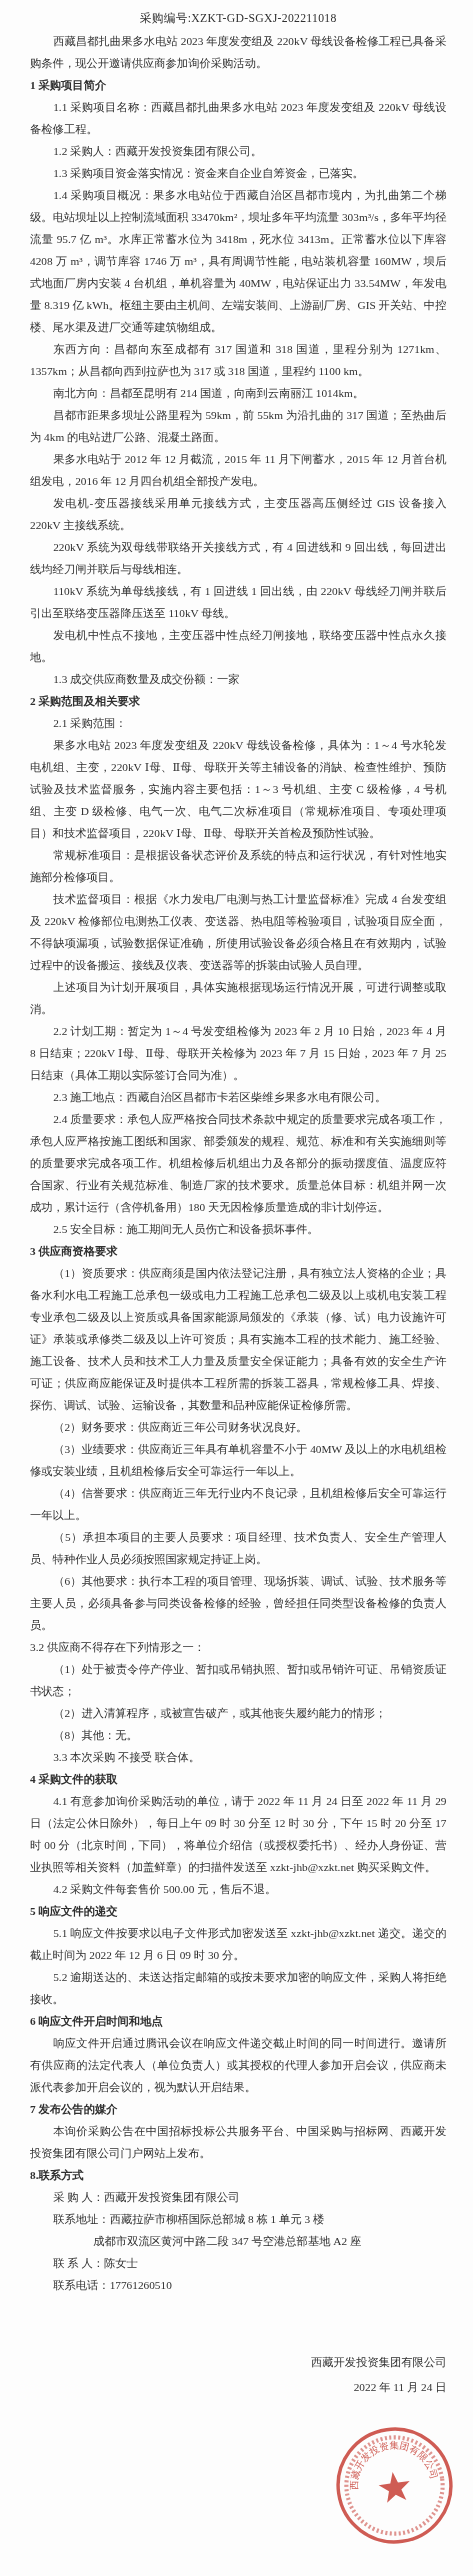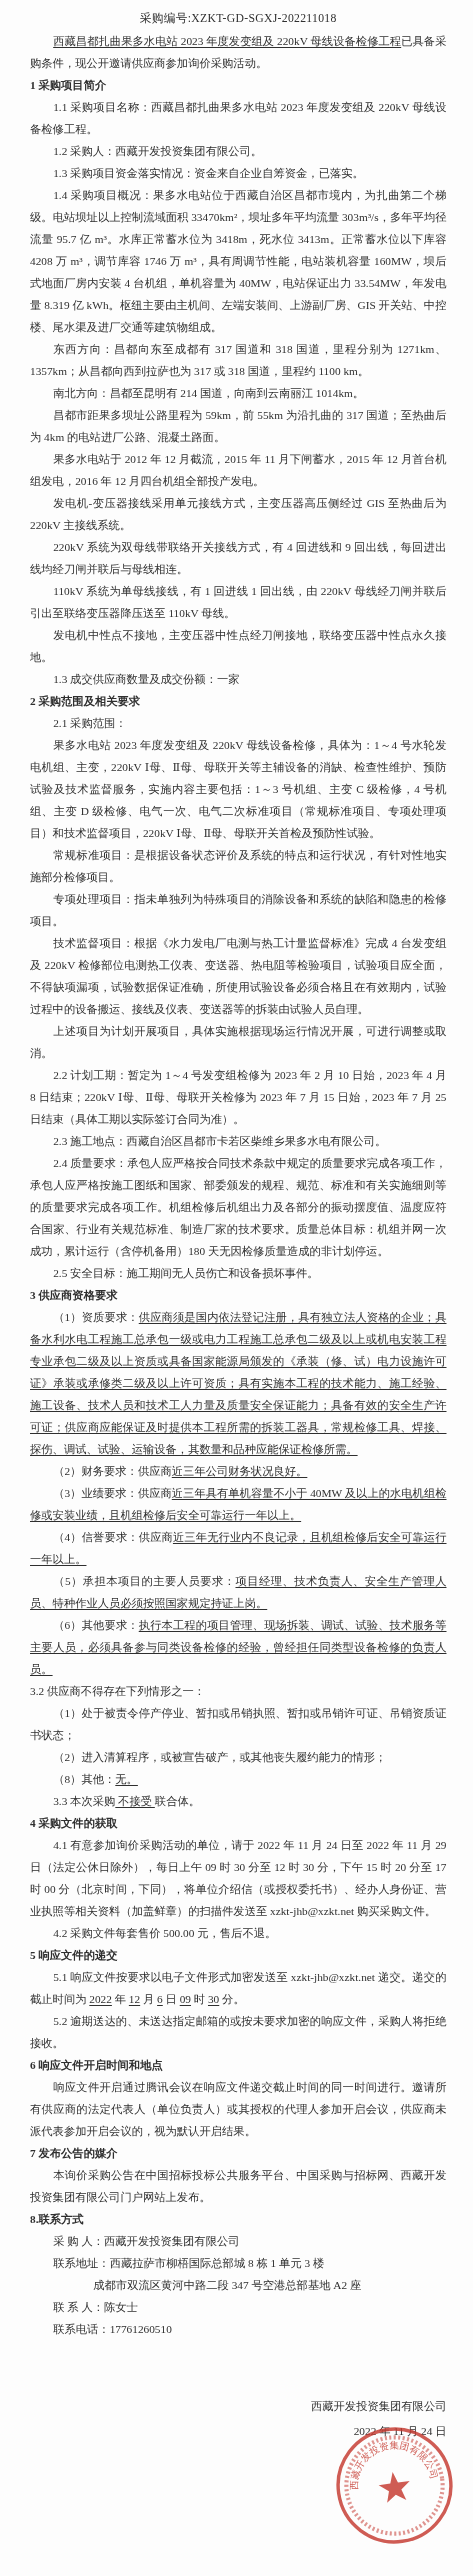--- a/index.html
+++ b/index.html
@@ -17,21 +17,21 @@
   .content{padding:6.9px 27.5px 0 30px;}
   .doc-num{
     margin:0;text-align:center;line-height:23px;
     font-size:11.7px;letter-spacing:0.3px;
   }
   #doc-body p{margin:0;text-align:justify;}
   p.h{font-weight:700;}
   p.p{text-indent:2.05em;}
   p.p0{text-indent:0;}
   p.pa{text-indent:5.6em;text-align:left;}
-  .u{text-decoration:underline;text-underline-offset:2.1px;text-decoration-thickness:0.7px;}
+  .u{text-underline-offset:2.1px;text-decoration-thickness:0.7px;}
   .sig{margin-top:54px;text-align:right;line-height:25.4px;}
   .sig p{margin:0;}
   .stamp{
     position:absolute;left:334px;top:2425px;
     width:121px;height:121px;
     opacity:.82;
     transform:rotate(-8deg);
     pointer-events:none;
   }
 </style>
@@ -45,30 +45,29 @@
         <p class="p"><span class="u">西藏昌都扎曲果多水电站 2023 年度发变组及 220kV 母线设备检修工程</span><span>已具备采购条件，现公开邀请供应商参加询价采购活动。</span></p>
         <p class="h"><span>1 采购项目简介</span></p>
         <p class="p"><span>1.1 采购项目名称：西藏昌都扎曲果多水电站 2023 年度发变组及 220kV 母线设备检修工程。</span></p>
         <p class="p"><span>1.2 采购人：西藏开发投资集团有限公司。</span></p>
         <p class="p"><span>1.3 采购项目资金落实情况：资金来自企业自筹资金，已落实。</span></p>
         <p class="p"><span>1.4 采购项目概况：果多水电站位于西藏自治区昌都市境内，为扎曲第二个梯级。电站坝址以上控制流域面积 33470km²，坝址多年平均流量 303m³/s，多年平均径流量 95.7 亿 m³。水库正常蓄水位为 3418m，死水位 3413m。正常蓄水位以下库容 4208 万 m³，调节库容 1746 万 m³，具有周调节性能，电站装机容量 160MW，坝后式地面厂房内安装 4 台机组，单机容量为 40MW，电站保证出力 33.54MW，年发电量 8.319 亿 kWh。枢纽主要由主机间、左端安装间、上游副厂房、GIS 开关站、中控楼、尾水渠及进厂交通等建筑物组成。</span></p>
         <p class="p"><span>东西方向：昌都向东至成都有 317 国道和 318 国道，里程分别为 1271km、1357km；从昌都向西到拉萨也为 317 或 318 国道，里程约 1100 km。</span></p>
         <p class="p"><span>南北方向：昌都至昆明有 214 国道，向南到云南丽江 1014km。</span></p>
         <p class="p"><span>昌都市距果多坝址公路里程为 59km，前 55km 为沿扎曲的 317 国道；至热曲后为 4km 的电站进厂公路、混凝土路面。</span></p>
         <p class="p"><span>果多水电站于 2012 年 12 月截流，2015 年 11 月下闸蓄水，2015 年 12 月首台机组发电，2016 年 12 月四台机组全部投产发电。</span></p>
-        <p class="p"><span>发电机-变压器接线采用单元接线方式，主变压器高压侧经过 GIS 至热曲后为 220kV 主接线系统。</span></p>
+        <p class="p"><span>发电机-变压器接线采用单元接线方式，主变压器高压侧经过 GIS 设备接入 220kV 主接线系统。</span></p>
         <p class="p"><span>220kV 系统为双母线带联络开关接线方式，有 4 回进线和 9 回出线，每回进出线均经刀闸并联后与母线相连。</span></p>
         <p class="p"><span>110kV 系统为单母线接线，有 1 回进线 1 回出线，由 220kV 母线经刀闸并联后引出至联络变压器降压送至 110kV 母线。</span></p>
         <p class="p"><span>发电机中性点不接地，主变压器中性点经刀闸接地，联络变压器中性点永久接地。</span></p>
         <p class="p"><span>1.3 成交供应商数量及成交份额：一家</span></p>
         <p class="h"><span>2 采购范围及相关要求</span></p>
         <p class="p"><span>2.1 采购范围：</span></p>
         <p class="p"><span>果多水电站 2023 年度发变组及 220kV 母线设备检修，具体为：1～4 号水轮发电机组、主变，220kV Ⅰ母、Ⅱ母、母联开关等主辅设备的消缺、检查性维护、预防试验及技术监督服务，实施内容主要包括：1～3 号机组、主变 C 级检修，4 号机组、主变 D 级检修、电气一次、电气二次标准项目（常规标准项目、专项处理项目）和技术监督项目，220kV Ⅰ母、Ⅱ母、母联开关首检及预防性试验。</span></p>
         <p class="p"><span>常规标准项目：是根据设备状态评价及系统的特点和运行状况，有针对性地实施部分检修项目。</span></p>
-        <p class="p"><span>专项处理项目：指未单独列为特殊项目的消除设备和系统的缺陷和隐患的检修项目。</span></p>
         <p class="p"><span>技术监督项目：根据《水力发电厂电测与热工计量监督标准》完成 4 台发变组及 220kV 检修部位电测热工仪表、变送器、热电阻等检验项目，试验项目应全面，不得缺项漏项，试验数据保证准确，所使用试验设备必须合格且在有效期内，试验过程中的设备搬运、接线及仪表、变送器等的拆装由试验人员自理。</span></p>
         <p class="p"><span>上述项目为计划开展项目，具体实施根据现场运行情况开展，可进行调整或取消。</span></p>
         <p class="p"><span>2.2 计划工期：暂定为 1～4 号发变组检修为 2023 年 2 月 10 日始，2023 年 4 月 8 日结束；220kV Ⅰ母、Ⅱ母、母联开关检修为 2023 年 7 月 15 日始，2023 年 7 月 25 日结束（具体工期以实际签订合同为准）。</span></p>
         <p class="p"><span>2.3 施工地点：西藏自治区昌都市卡若区柴维乡果多水电有限公司。</span></p>
         <p class="p"><span>2.4 质量要求：承包人应严格按合同技术条款中规定的质量要求完成各项工作，承包人应严格按施工图纸和国家、部委颁发的规程、规范、标准和有关实施细则等的质量要求完成各项工作。机组检修后机组出力及各部分的振动摆度值、温度应符合国家、行业有关规范标准、制造厂家的技术要求。质量总体目标：机组并网一次成功，累计运行（含停机备用）180 天无因检修质量造成的非计划停运。</span></p>
         <p class="p"><span>2.5 安全目标：施工期间无人员伤亡和设备损坏事件。</span></p>
         <p class="h"><span>3 供应商资格要求</span></p>
         <p class="p"><span>（1）资质要求：</span><span class="u">供应商须是国内依法登记注册，具有独立法人资格的企业；具备水利水电工程施工总承包一级或电力工程施工总承包二级及以上或机电安装工程专业承包二级及以上资质或具备国家能源局颁发的《承装（修、试）电力设施许可证》承装或承修类二级及以上许可资质；具有实施本工程的技术能力、施工经验、施工设备、技术人员和技术工人力量及质量安全保证能力；具备有效的安全生产许可证；供应商应能保证及时提供本工程所需的拆装工器具，常规检修工具、焊接、探伤、调试、试验、运输设备，其数量和品种应能保证检修所需。</span></p>
         <p class="p"><span>（2）财务要求：供应商</span><span class="u">近三年公司财务状况良好。</span></p>
         <p class="p"><span>（3）业绩要求：供应商</span><span class="u">近三年具有单机容量不小于 40MW 及以上的水电机组检修或安装业绩，且机组检修后安全可靠运行一年以上。</span></p>

